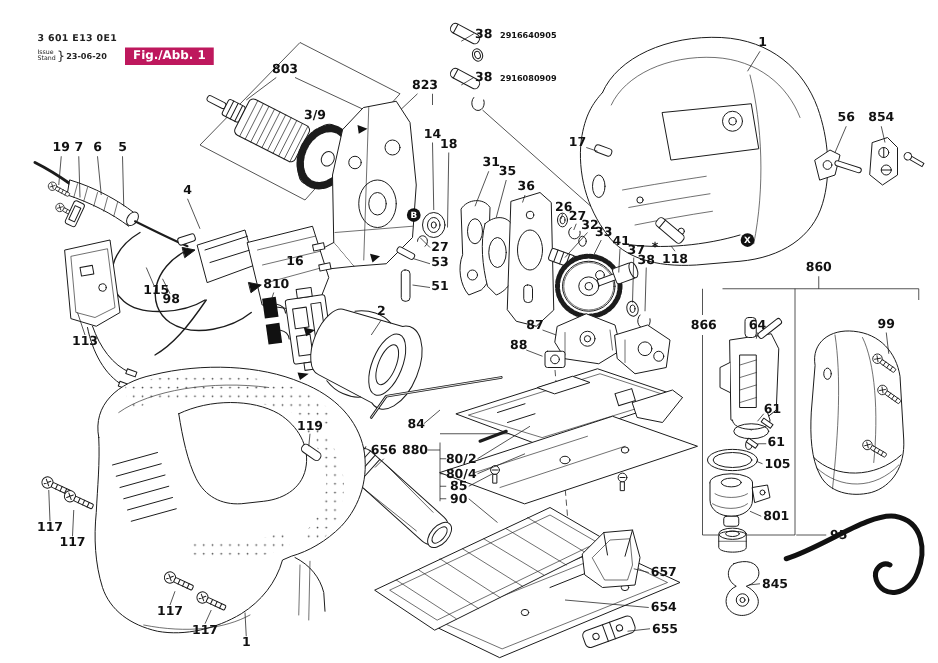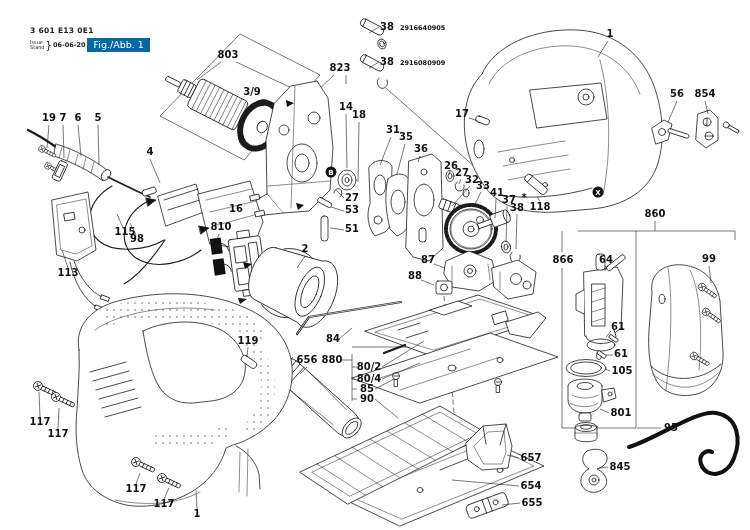--- a/index.html
+++ b/index.html
@@ -13,38 +13,38 @@
   .lbl{font:bold 10px "DejaVu Sans",sans-serif;fill:#111;text-anchor:middle}
   .lbl-sm{font:bold 6.5px "DejaVu Sans",sans-serif;fill:#111;text-anchor:start}
   .mk{fill:#111;stroke:none}
   .mk-t{font:bold 7px "DejaVu Sans",sans-serif;fill:#fff;text-anchor:middle}
   .titleblock{position:absolute;left:30px;top:26px;z-index:5;color:#222}
   .pn{font-size:7.5px;font-weight:600;letter-spacing:.3px}
   .issue-row{display:flex;align-items:center;margin-top:3px}
   .issue-labels{font-size:5px;line-height:5.5px}
   .brace{font-size:10px;margin:0 1px 0 1px}
   .date{font-size:6.5px;font-weight:600}
-  .figbox{margin-left:2px;background:#0369a1;color:#fff;font-weight:normal;font-size:9.5px;
+  .figbox{margin-left:15px;background:#be185d;color:#fff;font-weight:bold;font-size:9.5px;
           padding:1px 6px 2px 6px}
   .footer{position:absolute;left:646px;top:471px;z-index:5;font-size:7px;line-height:9.2px;color:#222}
 </style>
 </head>
 <body>
 
 <div id="stage">
 
   <div class="titleblock">
     <div class="pn">3 601 E13 0E1</div>
     <div class="issue-row">
       <div class="issue-labels">
         <div>Issue</div>
         <div>Stand</div>
       </div>
       <div class="brace">}</div>
-      <div class="date">06-06-20</div>
+      <div class="date">23-06-20</div>
       <div class="figbox">Fig./Abb. 1</div>
     </div>
   </div>
 
 
   <svg id="art" width="750" height="530" viewBox="0 0 750 530">
     <defs>
       <g id="scrw" class="ln">
         <circle class="lnf" cx="0" cy="0" r="4.5"></circle>
         <path d="M-2,-2 L2,2 M-2,2 L2,-2"></path>

